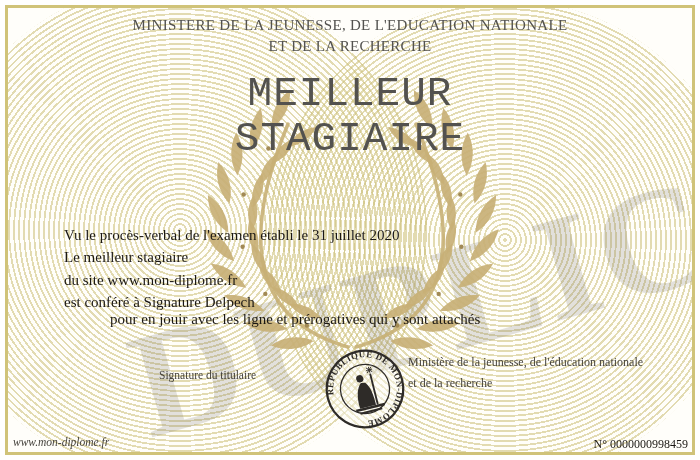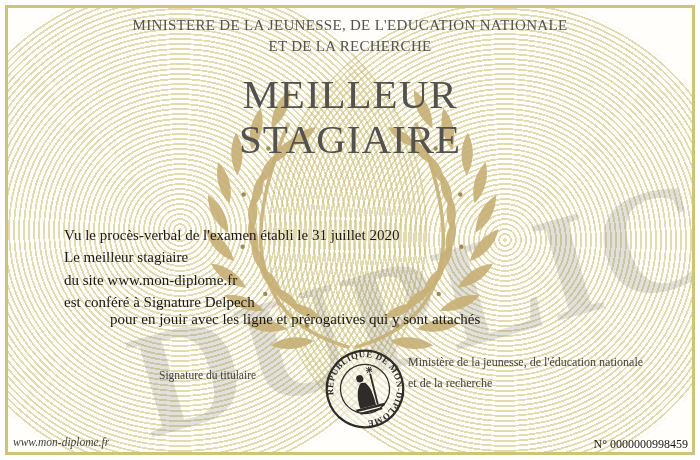--- a/index.html
+++ b/index.html
@@ -20,21 +20,21 @@
   .watermark{
     position:absolute;left:107px;top:309px;z-index:2;white-space:nowrap;
     font-size:150px;font-weight:bold;letter-spacing:3px;line-height:1;
     color:var(--watermark_gray,#7d7a73);opacity:.22;
     transform:rotate(-16deg);transform-origin:left top;pointer-events:none;
   }
   .wreath{position:absolute;left:194px;top:65px;width:300px;height:300px;z-index:3;}
   .header{position:absolute;top:7px;left:0;width:100%;text-align:center;z-index:4;
     color:var(--title_text,#53524f);font-size:15px;line-height:21px;letter-spacing:.3px;}
   .title{position:absolute;top:64px;left:0;width:100%;text-align:center;z-index:4;
-    color:var(--title_text,#53524f);font-size:41px;line-height:45px;letter-spacing:1px;}
+    color:var(--title_text,#53524f);font-size:41px;line-height:45px;letter-spacing:1px;font-family:Liberation Mono, monospace;}
   .body-text{position:absolute;left:56px;top:172px;z-index:4;
     color:var(--body_text,#1b1814);font-size:15px;line-height:22.4px;margin-top:44px;}
   .grant{position:absolute;left:102px;top:303px;z-index:4;
     color:var(--body_text,#1b1814);font-size:15px;}
   .sig{position:absolute;left:151px;top:361px;z-index:4;
     color:var(--muted_text,#45423c);font-size:11.5px;}
   .ministry{position:absolute;left:400px;top:344px;z-index:4;
     color:var(--muted_text,#45423c);font-size:12px;line-height:20.5px;}
   .seal{position:absolute;left:314px;top:338px;width:86px;height:86px;z-index:5;
     color:var(--seal_ink,#2e2b28);}

